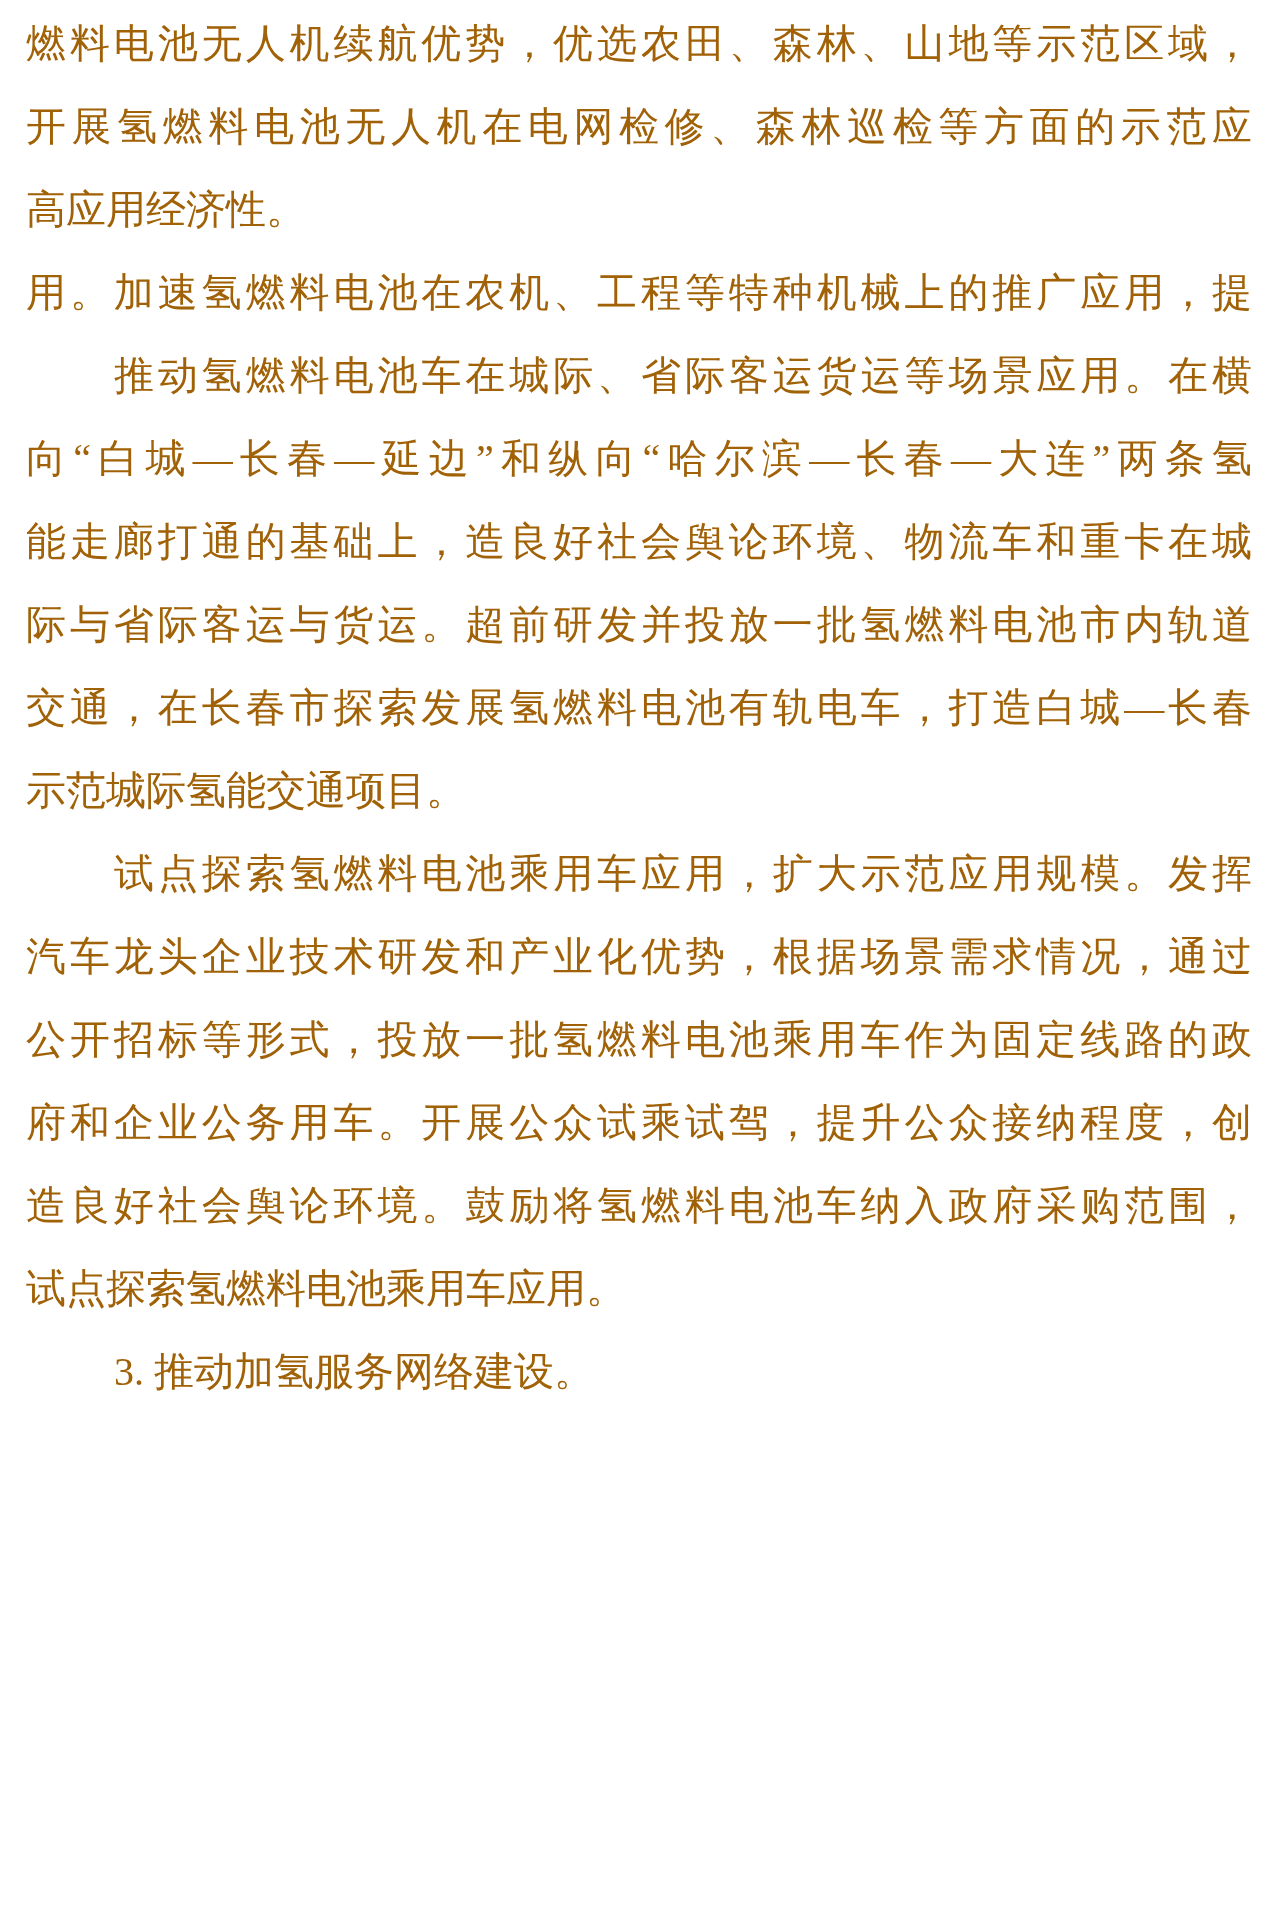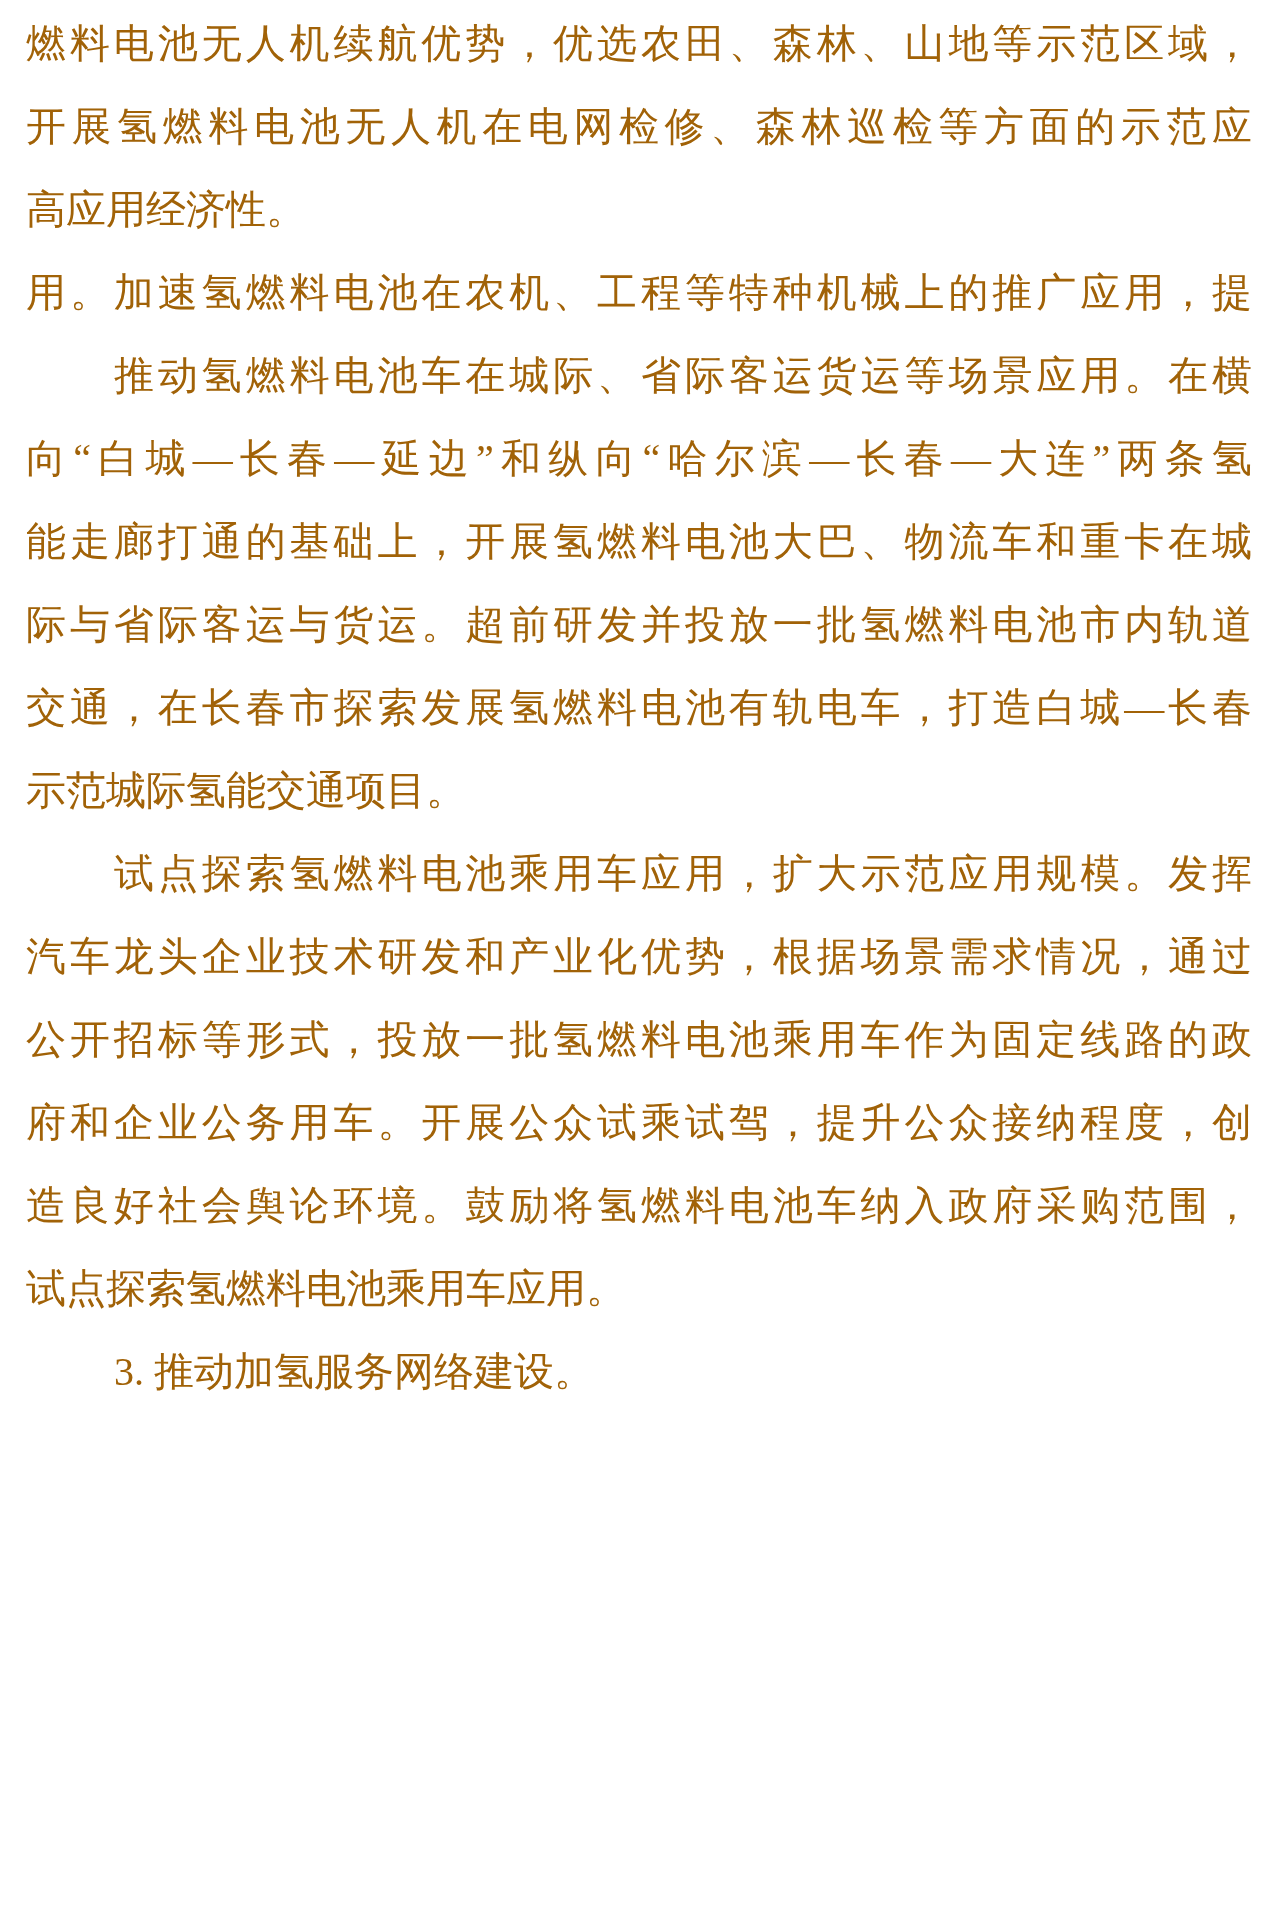--- a/index.html
+++ b/index.html
@@ -63,21 +63,21 @@
   <div class="content">
       <div class="para">
         <div class="line justify">燃料电池无人机续航优势，优选农田、森林、山地等示范区域，</div>
         <div class="line justify">开展氢燃料电池无人机在电网检修、森林巡检等方面的示范应</div>
         <div class="line">高应用经济性。</div>
         <div class="line justify">用。加速氢燃料电池在农机、工程等特种机械上的推广应用，提</div>
       </div>
       <div class="para">
         <div class="line justify indent">推动氢燃料电池车在城际、省际客运货运等场景应用。在横</div>
         <div class="line justify">向“白城—长春—延边”和纵向“哈尔滨—长春—大连”两条氢</div>
-        <div class="line justify">能走廊打通的基础上，开展氢燃料电池大巴、物流车和重卡在城</div>
+        <div class="line justify">能走廊打通的基础上，造良好社会舆论环境、物流车和重卡在城</div>
         <div class="line justify">际与省际客运与货运。超前研发并投放一批氢燃料电池市内轨道</div>
         <div class="line justify">交通，在长春市探索发展氢燃料电池有轨电车，打造白城—长春</div>
         <div class="line">示范城际氢能交通项目。</div>
       </div>
       <div class="para">
         <div class="line justify indent">试点探索氢燃料电池乘用车应用，扩大示范应用规模。发挥</div>
         <div class="line justify">汽车龙头企业技术研发和产业化优势，根据场景需求情况，通过</div>
         <div class="line justify">公开招标等形式，投放一批氢燃料电池乘用车作为固定线路的政</div>
         <div class="line justify">府和企业公务用车。开展公众试乘试驾，提升公众接纳程度，创</div>
         <div class="line justify">造良好社会舆论环境。鼓励将氢燃料电池车纳入政府采购范围，</div>

